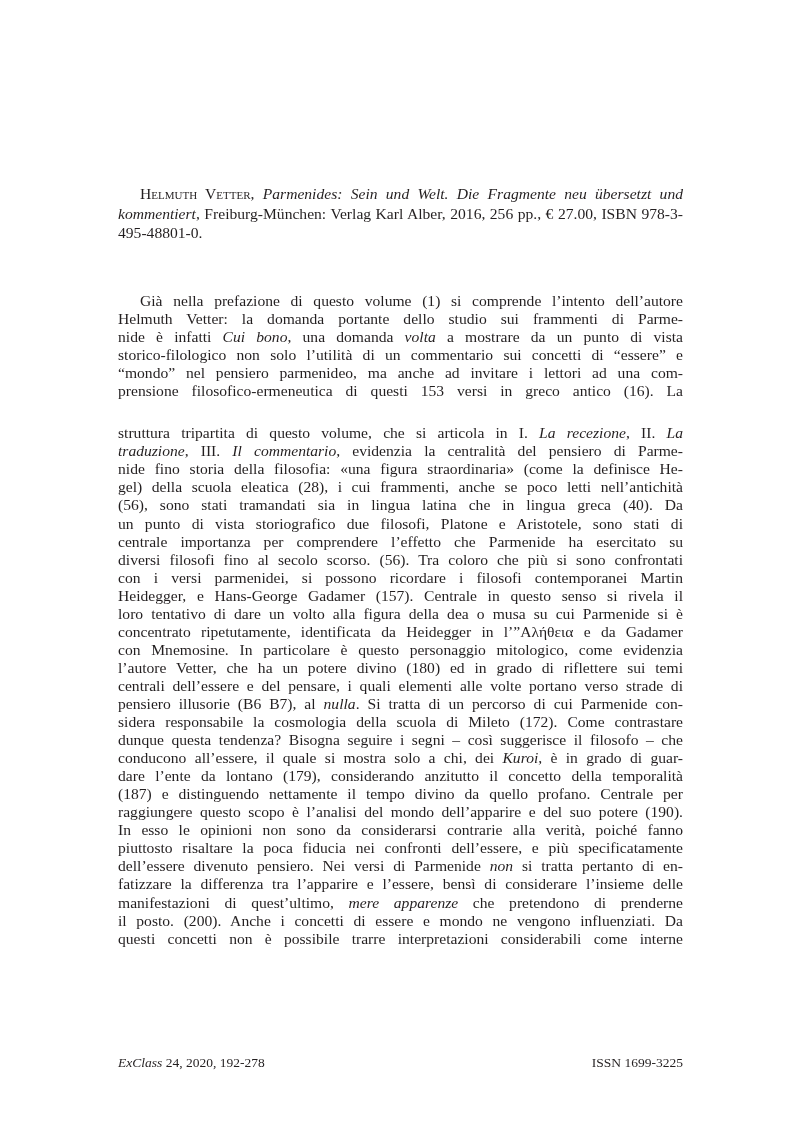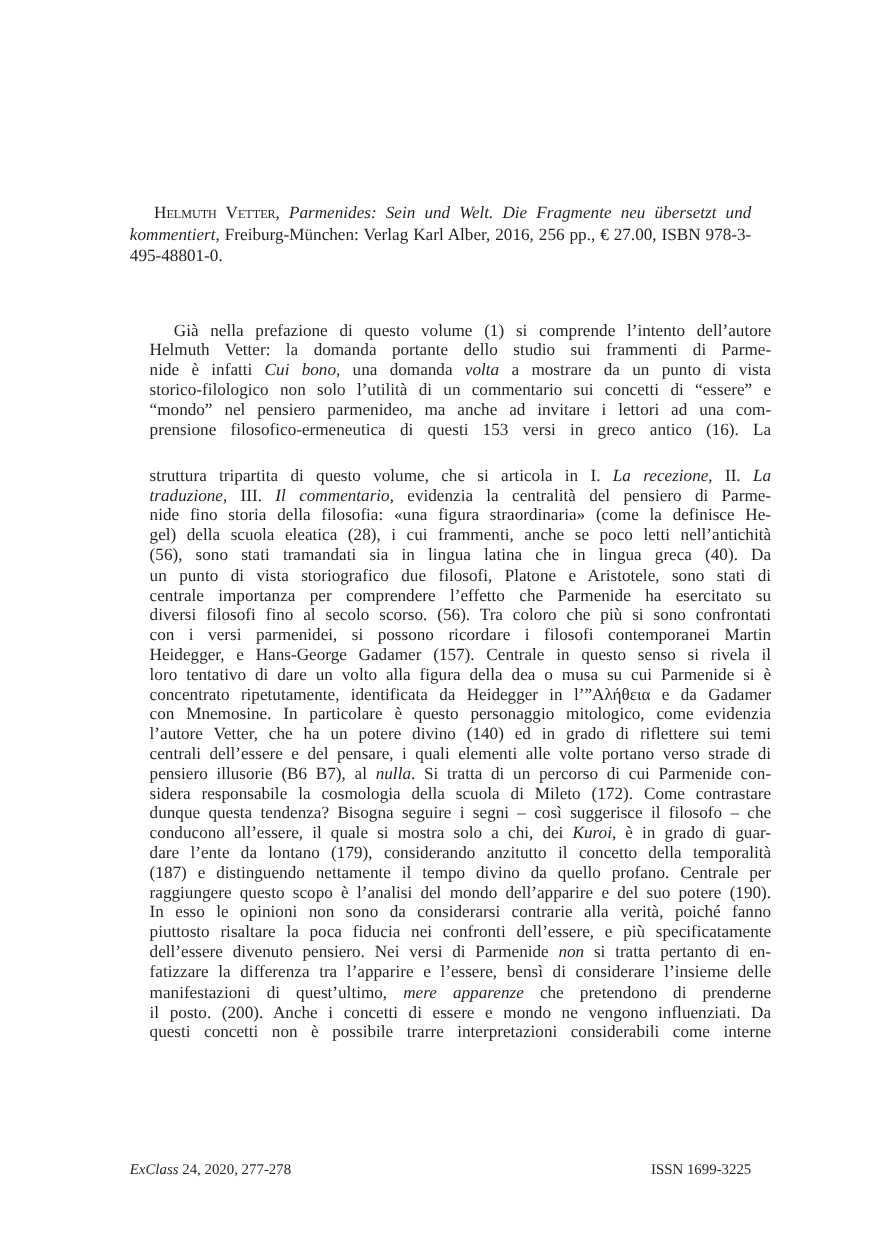--- a/index.html
+++ b/index.html
@@ -3,21 +3,21 @@
 <meta charset="utf-8">
 <style>
   html, body { margin: 0; padding: 0; background: #ffffff; }
   body { width: 800px; height: 1129px; position: relative; overflow: hidden;
          font-family: "Liberation Serif", "DejaVu Serif", serif; color: #231f20; }
   .page { position: absolute; left: 118px; top: 0; width: 565px; }
   .citation { position: absolute; top: 184px; left: 0; width: 565px;
               font-size: 15.6px; line-height: 19.5px; text-align: justify;
               text-indent: 22px; hyphens: manual; }
   .sc { font-variant: small-caps; }
-  .body-text { position: absolute; top: 292px; left: 18px; width: 565px;
+  .body-text { position: absolute; top: 292px; left: 0; width: 565px;
                font-size: 15.6px; line-height: 18.05px; text-align: justify;
                text-indent: 22px; }
   .body-text .ln { display: block; text-align: justify; text-align-last: justify; text-indent: 0; white-space: nowrap; }
   .body-text .ln.first { padding-left: 22px; }
   .footer { position: absolute; top: 1055px; left: 0; width: 565px; font-size: 13.5px;
             display: flex; justify-content: space-between; }
   i { font-style: italic; }
 </style>
 </head>
 <body>
@@ -41,36 +41,36 @@
       <span class="ln" style="white-space: normal;">gel) della scuola eleatica (28), i cui frammenti, anche se poco letti nell’antichità</span>
       <span class="ln" style="white-space: normal;">(56), sono stati tramandati sia in lingua latina che in lingua greca (40). Da</span>
       <span class="ln" style="white-space: normal;">un punto di vista storiografico due filosofi, Platone e Aristotele, sono stati di</span>
       <span class="ln" style="white-space: normal;">centrale importanza per comprendere l’effetto che Parmenide ha esercitato su</span>
       <span class="ln" style="white-space: normal;">diversi filosofi fino al secolo scorso. (56). Tra coloro che più si sono confrontati</span>
       <span class="ln" style="white-space: normal;">con i versi parmenidei, si possono ricordare i filosofi contemporanei Martin</span>
       <span class="ln" style="white-space: normal;">Heidegger, e Hans-George Gadamer (157). Centrale in questo senso si rivela il</span>
       <span class="ln" style="white-space: normal;">loro tentativo di dare un volto alla figura della dea o musa su cui Parmenide si è</span>
       <span class="ln" style="white-space: normal;">concentrato ripetutamente, identificata da Heidegger in l’”Αλήθεια e da Gadamer</span>
       <span class="ln" style="white-space: normal;">con Mnemosine. In particolare è questo personaggio mitologico, come evidenzia</span>
-      <span class="ln" style="white-space: normal;">l’autore Vetter, che ha un potere divino (140) ed in grado di riflettere sui temi</span>
+      <span class="ln" style="white-space: normal;">l’autore Vetter, che ha un potere divino (180) ed in grado di riflettere sui temi</span>
       <span class="ln" style="white-space: normal;">centrali dell’essere e del pensare, i quali elementi alle volte portano verso strade di</span>
       <span class="ln" style="white-space: normal;">pensiero illusorie (B6 B7), al <i>nulla</i>. Si tratta di un percorso di cui Parmenide con-</span>
       <span class="ln" style="white-space: normal;">sidera responsabile la cosmologia della scuola di Mileto (172). Come contrastare</span>
       <span class="ln" style="white-space: normal;">dunque questa tendenza? Bisogna seguire i segni – così suggerisce il filosofo – che</span>
       <span class="ln" style="white-space: normal;">conducono all’essere, il quale si mostra solo a chi, dei <i>Kuroi</i>, è in grado di guar-</span>
       <span class="ln" style="white-space: normal;">dare l’ente da lontano (179), considerando anzitutto il concetto della temporalità</span>
       <span class="ln" style="white-space: normal;">(187) e distinguendo nettamente il tempo divino da quello profano. Centrale per</span>
       <span class="ln" style="white-space: normal;">raggiungere questo scopo è l’analisi del mondo dell’apparire e del suo potere (190).</span>
       <span class="ln" style="white-space: normal;">In esso le opinioni non sono da considerarsi contrarie alla verità, poiché fanno</span>
       <span class="ln" style="white-space: normal;">piuttosto risaltare la poca fiducia nei confronti dell’essere, e più specificatamente</span>
       <span class="ln" style="white-space: normal;">dell’essere divenuto pensiero. Nei versi di Parmenide <i>non</i> si tratta pertanto di en-</span>
       <span class="ln" style="white-space: normal;">fatizzare la differenza tra l’apparire e l’essere, bensì di considerare l’insieme delle</span>
       <span class="ln" style="white-space: normal;">manifestazioni di quest’ultimo, <i>mere apparenze</i> che pretendono di prenderne</span>
       <span class="ln" style="white-space: normal;">il posto. (200). Anche i concetti di essere e mondo ne vengono influenziati. Da</span>
       <span class="ln" style="white-space: normal;">questi concetti non è possibile trarre interpretazioni considerabili come interne</span>
     </div>
 
   <div class="footer">
-    <span><i>ExClass</i><span> 24, 2020, 277-278</span></span>
+    <span><i>ExClass</i><span> 24, 2020, 192-278</span></span>
     <span>ISSN 1699-3225</span>
   </div>
 
 </div>
 
 </body></html>

